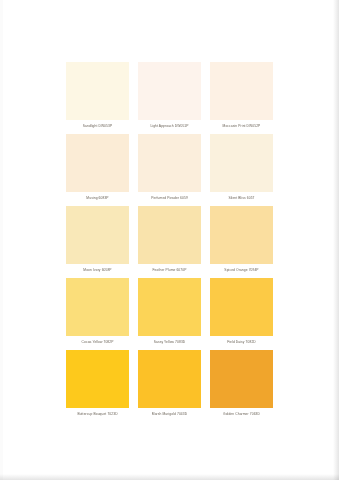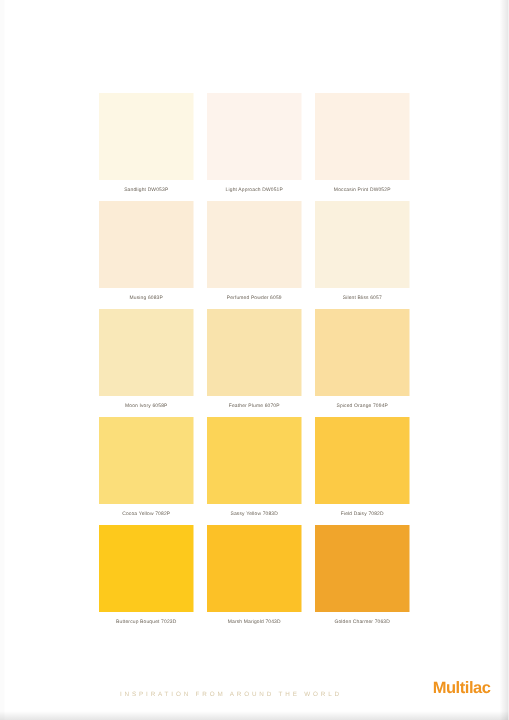--- a/index.html
+++ b/index.html
@@ -182,21 +182,17 @@
       <span class="swatch-chip" style="background-color: rgb(252, 193, 39);"></span>
       <span class="swatch-label">Marsh Marigold 7043D</span>
     </div>
     <div class="swatch-cell">
       <span class="swatch-chip" style="background-color: rgb(240, 165, 44);"></span>
       <span class="swatch-label">Golden Charmer 7063D</span>
     </div>
 
   </div>
 
-  <div id="footer">
-    <div id="footer-tagline" style="color: rgb(216, 201, 168);">INSPIRATION FROM AROUND THE WORLD</div>
-    <div id="brand-logo" style="color: rgb(240, 148, 31);">Multilac</div>
-  </div>
 
   <div id="page-shadow-right"></div>
   <div id="page-shadow-bottom"></div>
 
 </div>
 
 </body></html>

